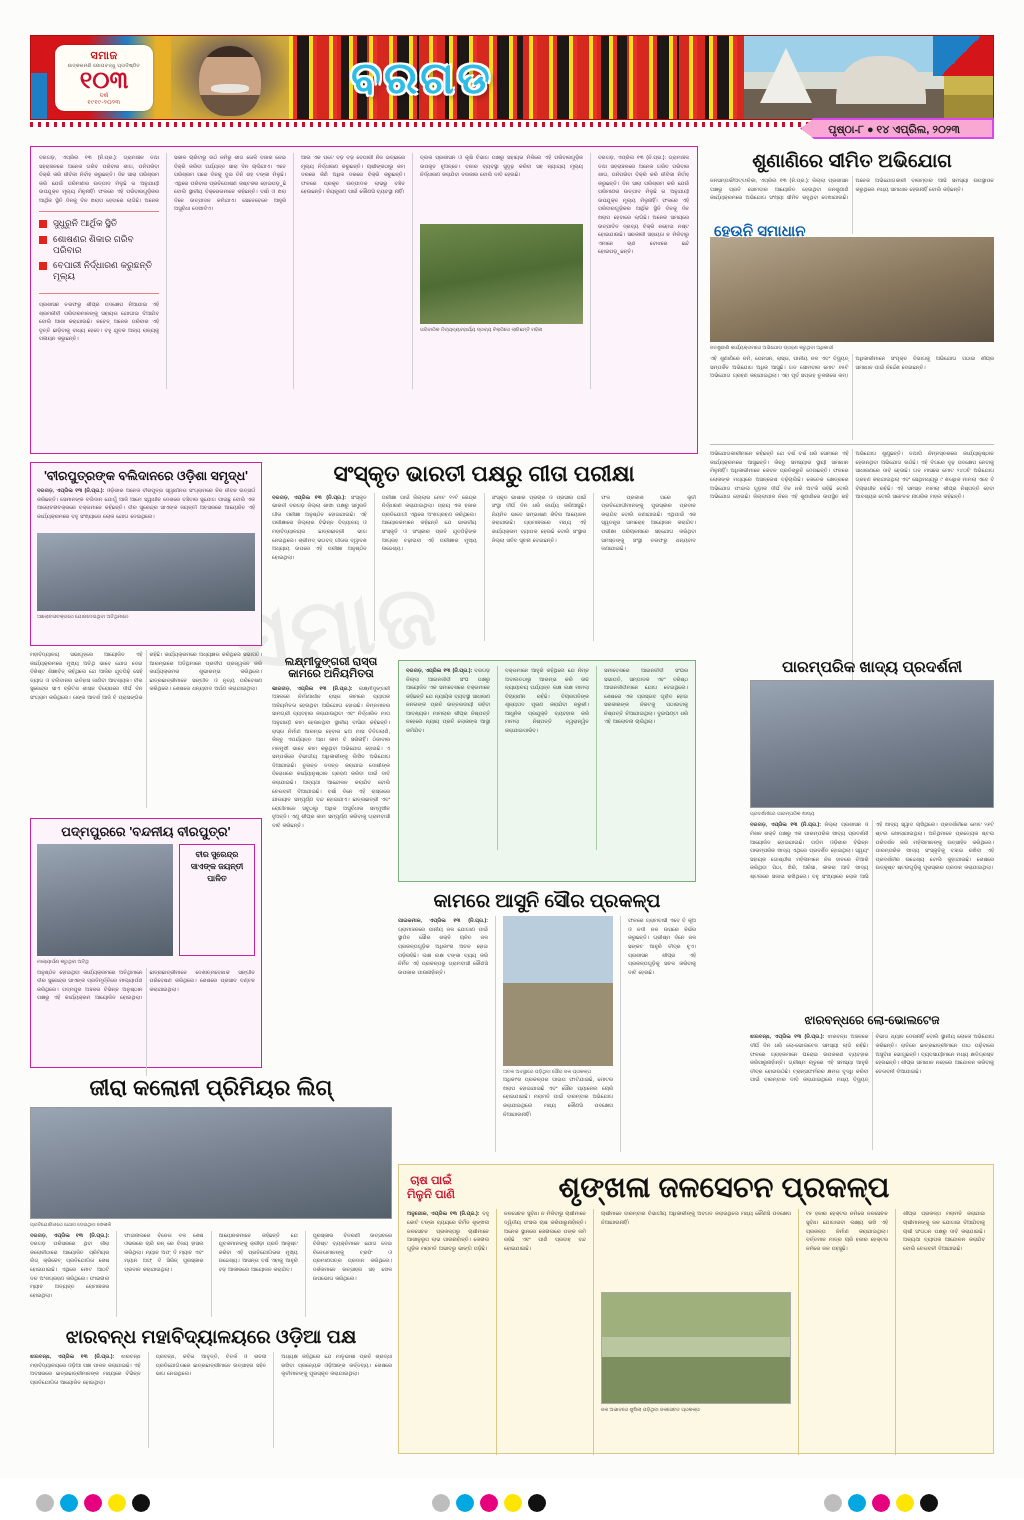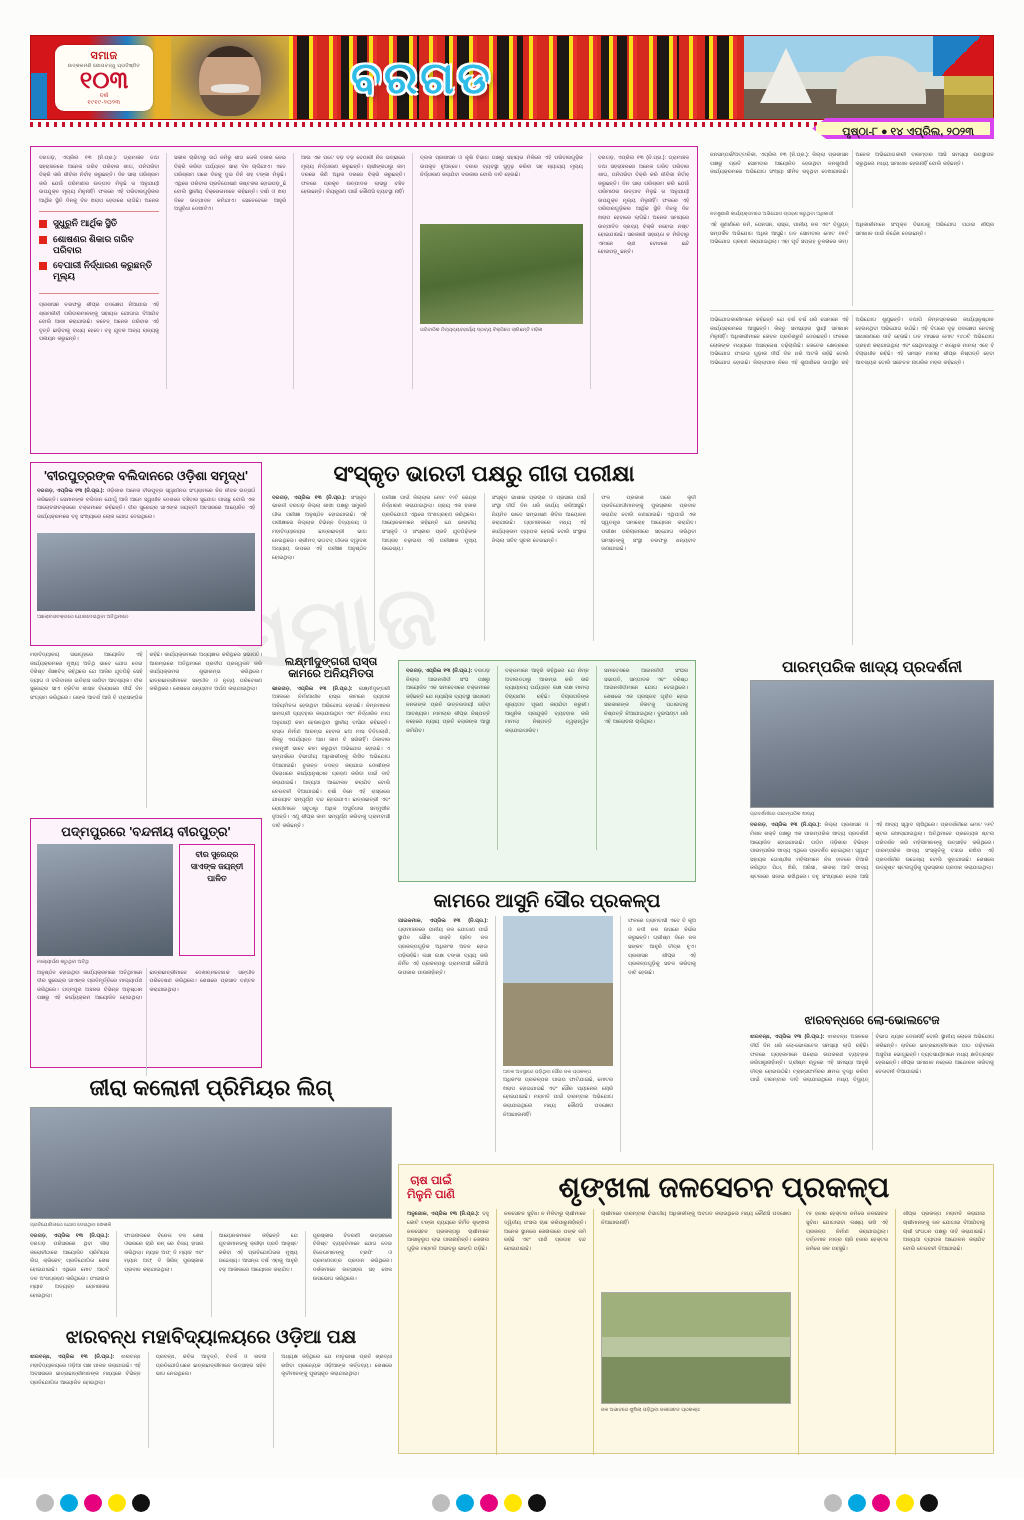--- a/index.html
+++ b/index.html
@@ -88,22 +88,22 @@
     position:absolute; right:0; top:0; width: 60px; height: 40px;
     background: linear-gradient(135deg,#1f7fc4 0 48%, #d4161a 48% 100%);
   }
 
   .dotline {
     position:absolute; left:30px; top: 122px; width: 964px; height: 5px;
     background-image: repeating-linear-gradient(90deg,#c8102e 0 3px, transparent 3px 8px);
   }
   .datebar {
     position: absolute; right: 30px; top: 118px;
-    height: 21px; padding: 3px 16px 0 26px;
-    background: #fef9c3; border: 4px solid #d946ef;
+    height: 21px; padding: 3px 32px 0 26px;
+    background: #f9a8d4; border: 2px solid #d946ef;
     font-size: 11px; font-weight: bold; color:#1a1a1a;
     clip-path: polygon(14px 0, 100% 0, 100% 100%, 14px 100%, 0 50%);
   }
 
   
   .hl { font-weight: bold; color:#111; text-align:center; line-height:1.12; }
   .body-txt {
     font-size: 5.3px; line-height: 1.62; color: #2b2b2b;
     text-align: justify; word-spacing: .5px;
     overflow: hidden;
@@ -126,21 +126,21 @@
   .boxed {
     border: 1px solid #c9229a; background: #fdf3fb;
   }
   .boxed-green { border:1px solid #7fae7f; background:#eef7ee; }
   .boxed-cream { border:1px solid #d8c98a; background:#fdf8e4; }
 
   .cols2 { column-count: 2; column-gap: 7px; column-rule: 1px solid #cfcfcf; }
 
   .bullets { list-style: none; }
   .bullets li {
-    font-size: 9px; font-weight: bold; color:#111;
+    font-size: 9px; font-weight: normal; color:#111;
     padding-left: 14px; position: relative; margin-bottom: 5px; line-height:1.2;
   }
   .bullets li::before {
     content:""; position:absolute; left:0; top:2px; width:8px; height:8px; background:#e2231a;
   }
 
   
   .regbar { position:absolute; left:0; bottom:0; width:1024px; height:42px; background:#fff; }
   .reg-group { position:absolute; bottom:8px; display:flex; gap:6px; align-items:center; }
   .dot { width:18px; height:18px; border-radius:50%; }
@@ -205,21 +205,26 @@
         <div class="caption">ପରିବାରିକ ନିତ୍ୟବ୍ୟବହାର୍ଯ୍ୟ ଦ୍ରବ୍ୟ ବିକ୍ରିରେ ଲାଗିଛନ୍ତି ମହିଳା</div>
       </div>
       <div style="width:1px;background:#cfcfcf"></div>
       <div style="flex:1;">
         <div class="body-txt" style="height:236px;">ବରଗଡ଼, ଏପ୍ରିଲ ୧୩ (ନି.ପ୍ର.): ଗ୍ରାମାଞ୍ଚଳ ତଥା ସହରାଞ୍ଚଳରେ ଅନେକ ଗରିବ ପରିବାର ଶାଗ, ପନିପରିବା ବିକ୍ରି କରି ଜୀବିକା ନିର୍ବାହ କରୁଛନ୍ତି। ଦିନ ସାରା ପରିଶ୍ରମ କରି ଯେଉଁ ପରିମାଣର ଉତ୍ପାଦ ମିଳୁଛି ତା ଅନୁଯାୟୀ ଉପଯୁକ୍ତ ମୂଲ୍ୟ ମିଳୁନାହିଁ। ଫଳରେ ଏହି ପରିବାରଗୁଡ଼ିକର ଆର୍ଥିକ ସ୍ଥିତି ଦିନକୁ ଦିନ ଖରାପ ହେବାରେ ଲାଗିଛି। ଅନେକ ସମୟରେ ଉତ୍ପାଦିତ ଦ୍ରବ୍ୟ ବିକ୍ରି ନହୋଇ ନଷ୍ଟ ହୋଇଯାଉଛି। ସରକାରୀ ସହାୟତା ନ ମିଳିବାରୁ ଏମାନେ ଋଣ ବୋଝରେ ଛନ୍ଦି ହୋଇପଡ଼ୁଛନ୍ତି।</div>
       </div>
     </div>
   </div>
 
   <div class="box" style="left:710px; top:150px; width:284px; height:1010px;">
+    <div class="hl" style="font-size:19px; padding-bottom:5px;">ଶୁଣାଣିରେ ସୀମିତ ଅଭିଯୋଗ</div>
     <div class="body-txt cols2" style="height:58px;">ଜନସମ୍ପର୍କ/ଅଟ୍ଟାଳିକା, ଏପ୍ରିଲ ୧୩ (ନି.ପ୍ର.): ଜିଲ୍ଲା ପ୍ରଶାସନ ପକ୍ଷରୁ ପ୍ରତି ସୋମବାର ଆୟୋଜିତ ହେଉଥିବା ଜନଶୁଣାଣି କାର୍ଯ୍ୟକ୍ରମରେ ଅଭିଯୋଗ ସଂଖ୍ୟା ସୀମିତ ରହୁଥିବା ଦେଖାଯାଉଛି। ଅନେକ ଅଭିଯୋଗକାରୀ ବାରମ୍ବାର ଆସି ସମସ୍ୟା ଉପସ୍ଥାପନ କରୁଥିଲେ ମଧ୍ୟ ସମାଧାନ ହେଉନାହିଁ ବୋଲି କହିଛନ୍ତି।</div>
+    <div style="position:relative;margin-top:3px;">
+      <div class="photo p-indoor" style="height:105px;"></div>
+      <div class="hl" style="position:absolute; left:4px; top:-14px; font-size:15px; color:#0a5ca8; text-shadow:1px 1px 0 #fff;">ହେଉନି ସମାଧାନ</div>
+    </div>
     <div class="caption">ଜନଶୁଣାଣି କାର୍ଯ୍ୟକ୍ରମରେ ଅଭିଯୋଗ ଗ୍ରହଣ କରୁଥିବା ଅଧିକାରୀ</div>
     <div class="body-txt cols2" style="height:86px; margin-top:3px;">ଏହି ଶୁଣାଣିରେ ଜମି, ପେନସନ, ରାସ୍ତା, ପାନୀୟ ଜଳ ଏବଂ ବିଦ୍ୟୁତ୍ ସମ୍ପର୍କିତ ଅଭିଯୋଗ ଅଧିକ ଆସୁଛି। ଗତ ସୋମବାର ମୋଟ ୬୫ଟି ଅଭିଯୋଗ ଗ୍ରହଣ କରାଯାଇଥିଲା। ଏହା ପୂର୍ବ ସପ୍ତାହ ତୁଳନାରେ କମ୍। ଅଧିକାରୀମାନେ ସଂପୃକ୍ତ ବିଭାଗକୁ ଅଭିଯୋଗ ପଠାଇ ଶୀଘ୍ର ସମାଧାନ ପାଇଁ ନିର୍ଦ୍ଦେଶ ଦେଇଛନ୍ତି।</div>
     <div class="divider-h" style="position:static;margin:4px 0;background:#bbb;height:1px;"></div>
     <div class="body-txt cols2" style="height:330px;">ଅଭିଯୋଗକାରୀମାନେ କହିଛନ୍ତି ଯେ ବର୍ଷ ବର୍ଷ ଧରି ସେମାନେ ଏହି କାର୍ଯ୍ୟକ୍ରମରେ ଆସୁଛନ୍ତି। କିନ୍ତୁ ସମସ୍ୟାର ସ୍ଥାୟୀ ସମାଧାନ ମିଳୁନାହିଁ। ଅଧିକାରୀମାନେ କେବଳ ପ୍ରତିଶ୍ରୁତି ଦେଉଛନ୍ତି। ଫଳରେ ଲୋକଙ୍କ ମଧ୍ୟରେ ଅସନ୍ତୋଷ ବଢ଼ିଚାଲିଛି। କେତେକ କ୍ଷେତ୍ରରେ ଅଭିଯୋଗ ଫାଇଲ ଗୁଡ଼ାକ ଦୀର୍ଘ ଦିନ ଧରି ଅଟକି ରହିଛି ବୋଲି ଅଭିଯୋଗ ହୋଇଛି। ଜିଲ୍ଲାପାଳ ନିଜେ ଏହି ଶୁଣାଣିରେ ଉପସ୍ଥିତ ରହି ଅଭିଯୋଗ ଶୁଣୁଛନ୍ତି। ତଥାପି ନିମ୍ନସ୍ତରରେ କାର୍ଯ୍ୟାନୁଷ୍ଠାନ ହେଉନଥିବା ଅଭିଯୋଗ ଉଠିଛି। ଏହି ଦିଗରେ ଦୃଢ଼ ପଦକ୍ଷେପ ନେବାକୁ ସାଧାରଣରେ ଦାବି ହେଉଛି। ଗତ ମାସରେ ମୋଟ ୨୪୦ଟି ଅଭିଯୋଗ ଗ୍ରହଣ କରାଯାଇଥିଲା ଏବଂ ସେଥିମଧ୍ୟରୁ ୯ ଶତାଧିକ ମାମଲା ଏବେ ବି ବିଚାରାଧୀନ ରହିଛି। ଏହି ସମସ୍ତ ମାମଲା ଶୀଘ୍ର ନିଷ୍ପତ୍ତି ହେବା ଆବଶ୍ୟକ ବୋଲି ସଚେତନ ନାଗରିକ ମହଲ କହିଛନ୍ତି।</div>
   </div>
 
   <div class="box boxed" style="left:30px; top:462px; width:232px; height:184px; padding:4px 6px;">
     <div class="hl" style="font-size:12.5px; padding:2px 0 3px;">'ବୀରପୁତ୍ରଙ୍କ ବଲିଦାନରେ ଓଡ଼ିଶା ସମୃଦ୍ଧ'</div>
     <div class="body-txt" style="height:44px;">
       <span class="dateline">ବରଗଡ଼, ଏପ୍ରିଲ ୧୩ (ନି.ପ୍ର.):</span><span> ଓଡ଼ିଶାର ଅନେକ ବୀରପୁତ୍ର ସ୍ୱାଧୀନତା ସଂଗ୍ରାମରେ ନିଜ ଜୀବନ ଉତ୍ସର୍ଗ କରିଛନ୍ତି। ସେମାନଙ୍କ ବଲିଦାନ ଯୋଗୁଁ ଆଜି ଆମେ ସ୍ୱାଧୀନ ଦେଶରେ ବଞ୍ଚିବାର ସୁଯୋଗ ପାଇଛୁ ବୋଲି ଏକ ଆଲୋଚନାଚକ୍ରରେ ବକ୍ତାମାନେ କହିଛନ୍ତି। ବୀର ସୁରେନ୍ଦ୍ର ସାଏଙ୍କ ଜୟନ୍ତୀ ଅବସରରେ ଆୟୋଜିତ ଏହି କାର୍ଯ୍ୟକ୍ରମରେ ବହୁ ସଂଖ୍ୟାରେ ଲୋକ ଯୋଗ ଦେଇଥିଲେ।</span>

